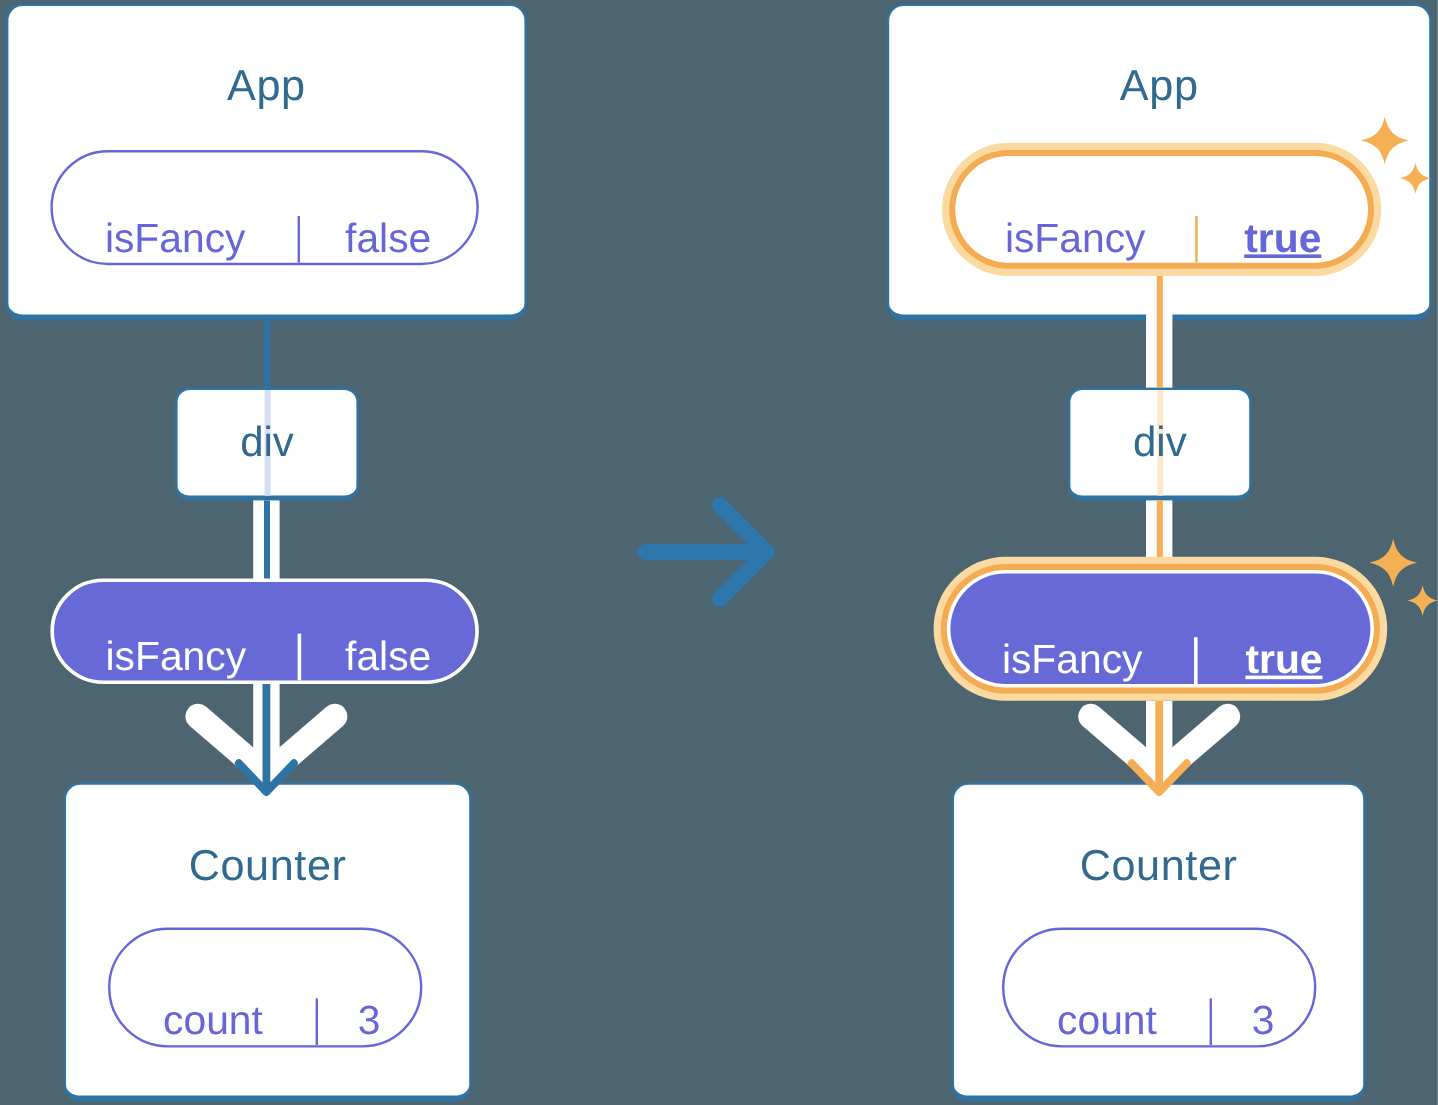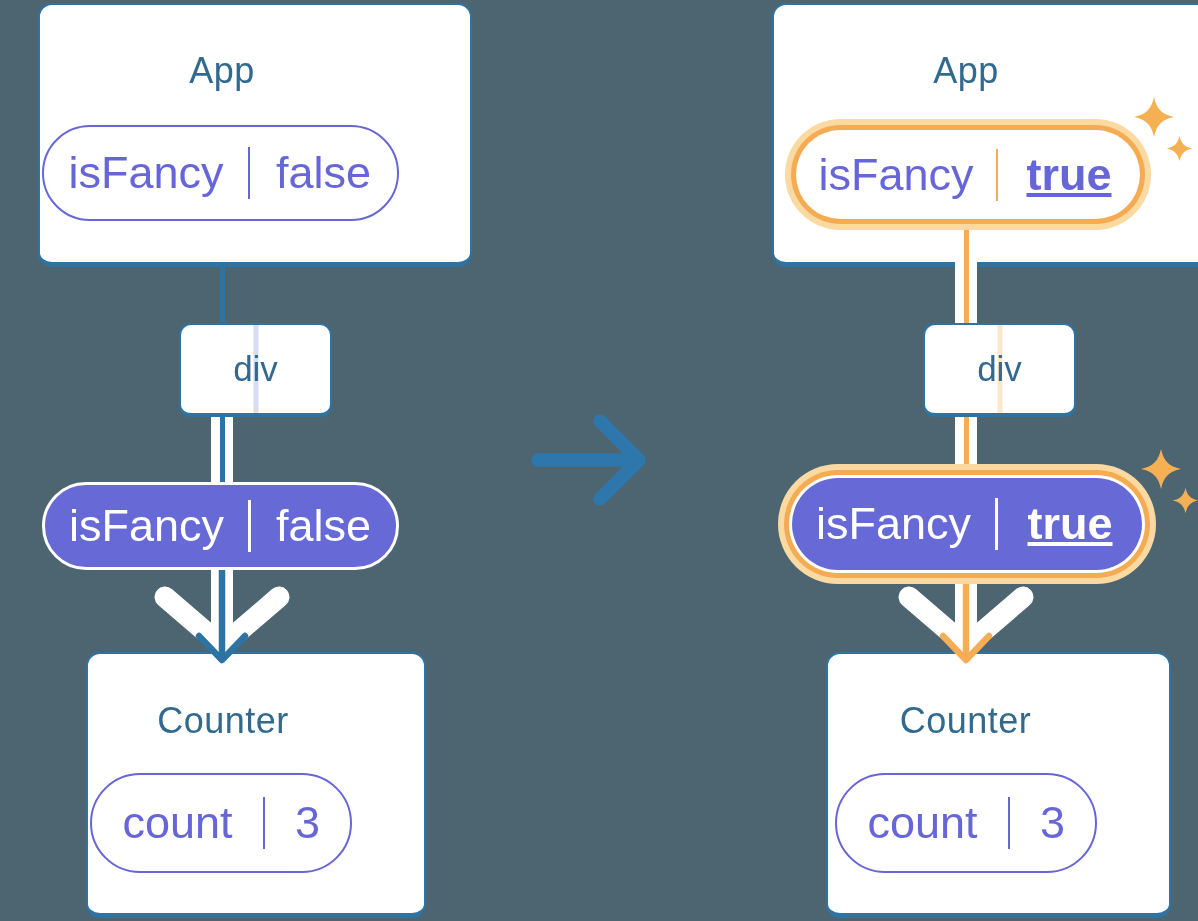--- a/index.html
+++ b/index.html
@@ -7,34 +7,34 @@
     position:relative; width:1198px; height:921px;
     background:#4d6571; overflow:hidden;
     font-family:"Liberation Sans", sans-serif;
     padding-left:37px;
   }
   .abs { position:absolute; box-sizing:border-box; }
 
   
   .card {
     position:absolute; box-sizing:border-box; background:#ffffff;
-    border:2.5px solid #2e73a2; border-bottom-width:5px; border-radius:14px;margin-left:33px;
+    border:2.5px solid #2e73a2; border-bottom-width:5px; border-radius:14px;
   }
   .card-sm { border-bottom-width:4px; border-radius:12px;
              display:flex; align-items:center; justify-content:center; }
   .card-title {
     position:absolute; text-align:center; font-size:36px; font-weight:500;
     color:#31698f; letter-spacing:0.5px;
   }
   .div-title { position:relative; z-index:2; font-size:35px; font-weight:500; color:#31698f; }
 
   
   .pill {
-    position:absolute; box-sizing:border-box; display:flex; align-items:center;
-    border-radius:70px; font-size:45px; overflow:hidden;
+    position:absolute; box-sizing:border-box; display:flex; align-items:flex-end;
+    border-radius:70px; font-size:34px; overflow:hidden;
   }
   .pill .key, .pill .val {
     display:flex; align-items:center; justify-content:center; box-sizing:border-box;
   }
   .pill .key { flex:0 0 auto; }
   .pill .val { flex:1 1 auto; }
   .pill-outline { border:2.5px solid #6766d8; color:#6766d8; background:#ffffff; }
   .pill-outline .key { border-right:2.5px solid #6766d8; }
   .pill-purple { background:#6669d6; border:3px solid #ffffff; color:#ffffff; }
   .pill-purple .key { border-right:3px solid #ffffff; }

